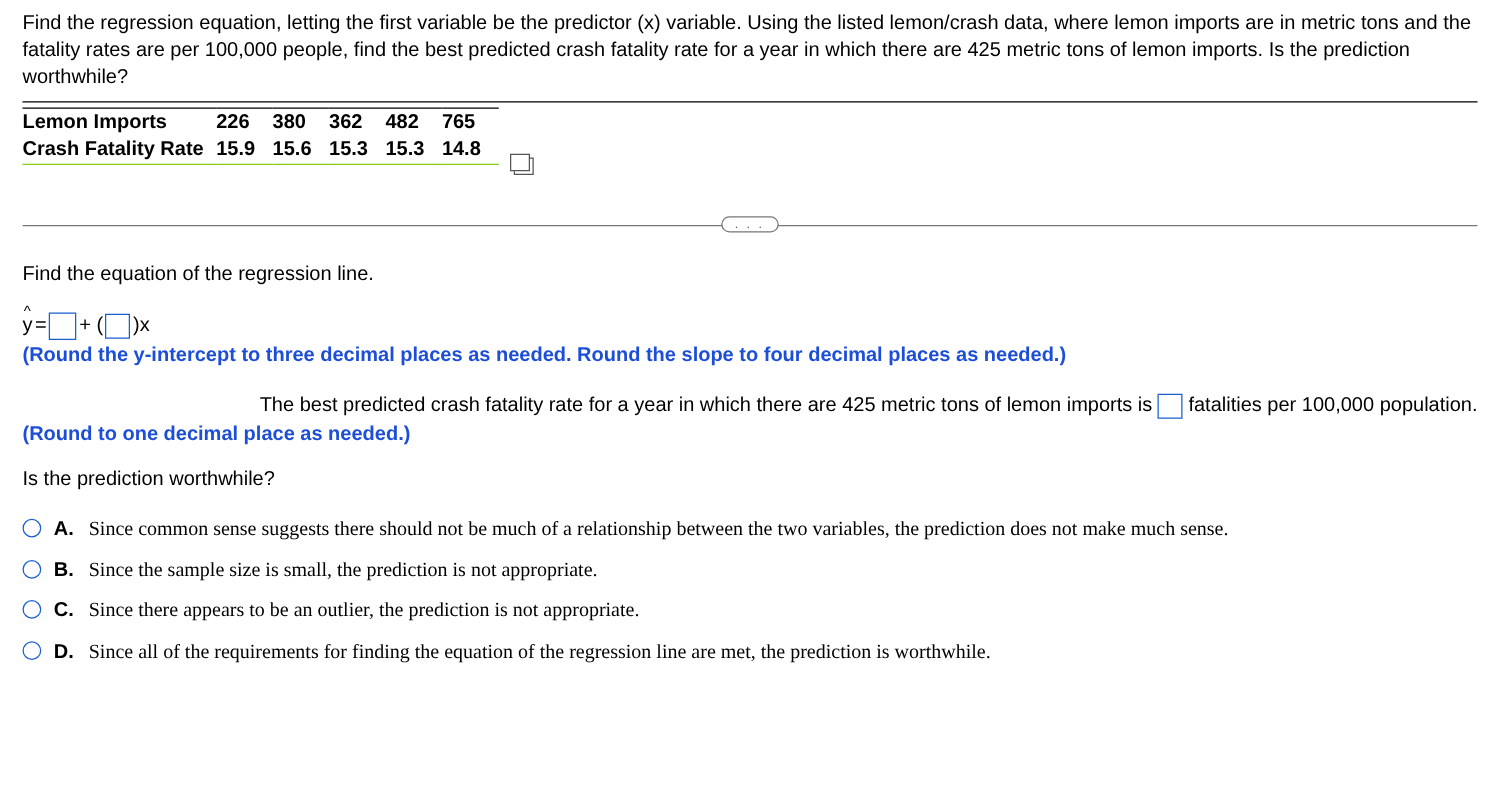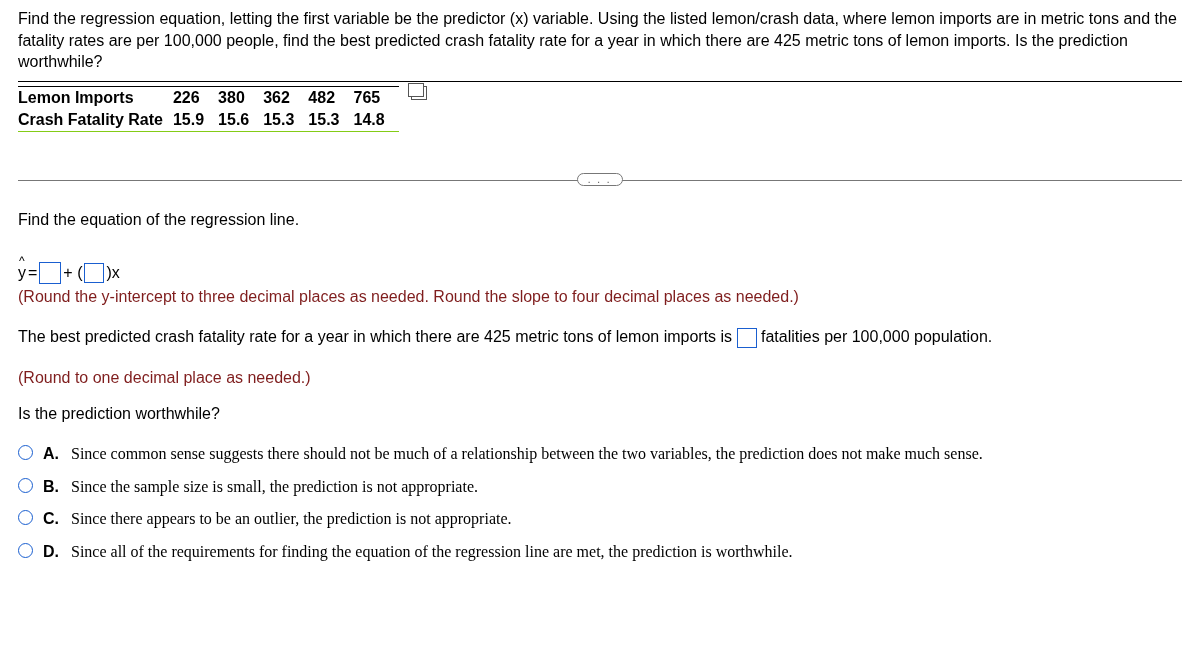--- a/index.html
+++ b/index.html
@@ -33,21 +33,21 @@
       padding-right: 10px;
     }
     .data-table tr:first-child {
       border-top: 1px solid #000;
     }
     .data-table tr:last-child {
       border-bottom: 1px solid #84cc16;
     }
     .table-row-wrap {
       display: flex;
-      align-items: flex-start;
+      align-items: flex-end;
       gap: 12px;
       border-top: 1px solid #000;
       padding-top: 4px;
     }
     .copy-icon {
       width: 16px;
       height: 14px;
       border: 1px solid #555;
       position: relative;
       cursor: pointer;
@@ -105,25 +105,27 @@
       height: 22px;
       border: 1px solid #1a5fd0;
       display: inline-block;
       vertical-align: middle;
     }
     .input-box.small {
       width: 20px;
       height: 20px;
     }
     .hint-text {
-      color: #7f1d1d;
+      color: #1d4ed8;
+      font-weight: bold;
     }
     .inline-para {
       line-height: 1.6;
-      margin-bottom: 20px;
+      margin-bottom: 2px;
+      text-align: right;
     }
     .options {
       margin-top: 20px;
     }
     .option-row {
       display: flex;
       align-items: flex-start;
       gap: 10px;
       margin-bottom: 10px;
       line-height: 1.4;
@@ -174,21 +176,21 @@
   </tbody>
     </table>
   <div class="copy-icon"></div>
 </div>
 
 <div class="divider-wrap">
   <div class="dots-pill">. . .</div>
 </div>
 
 <div class="sub-question">
-  <div style="margin-bottom:33px;">Find the equation of the regression line.</div>
+  <div style="margin-bottom:21px;">Find the equation of the regression line.</div>
   <div class="equation-line">
     <span class="yhat">
       <span class="hat">^</span>
       <span>y</span>
     </span>
     <span> = </span>
     <span class="input-box"></span>
     <span> + (</span>
     <span class="input-box small"></span>
     <span>)x</span>

